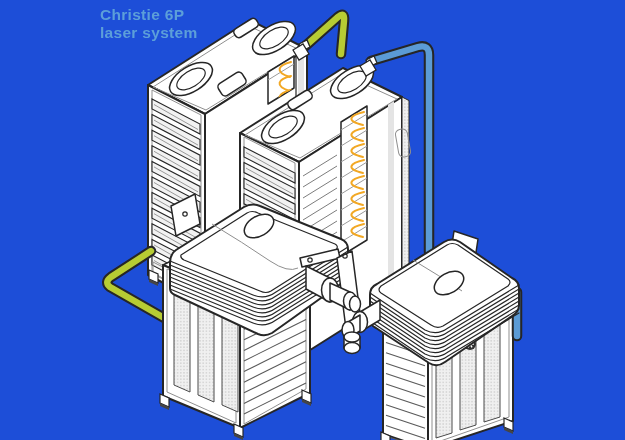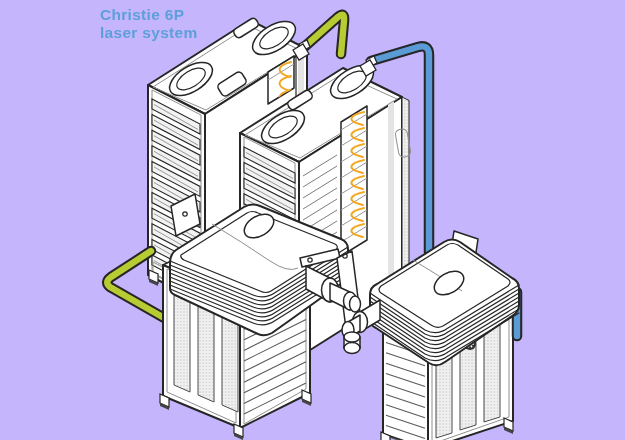--- a/index.html
+++ b/index.html
@@ -1,16 +1,16 @@
 <!DOCTYPE html>
 <html><head>
 <meta charset="utf-8">
 <style>
   html,body{margin:0;padding:0;background:#ffffff;}
-  .stage{position:relative;width:625px;height:440px;background:#c4b5fd;overflow:hidden;
+  .stage{position:relative;width:625px;height:440px;background:#1d4ed8;overflow:hidden;
          font-family:"Liberation Sans", sans-serif;}
   svg{display:block}
   .fw{fill:#ffffff;stroke:#262626;stroke-width:1.5;stroke-linejoin:round;}
   .fw2{fill:#ffffff;stroke:#262626;stroke-width:2;stroke-linejoin:round;}
   .ln{fill:none;stroke:#262626;stroke-width:1.2;stroke-linejoin:round;stroke-linecap:round;}
   .thin{fill:none;stroke:#8f8f8f;stroke-width:1;}
   .shade{fill:#e4e4e4;stroke:none;}
   .casing{fill:none;stroke:#262626;stroke-width:10.5;stroke-linejoin:round;stroke-linecap:round;}
   .cable{fill:none;stroke-width:6.4;stroke-linejoin:round;stroke-linecap:round;}
   .fiber{fill:none;stroke-width:2;stroke-linecap:round;}

